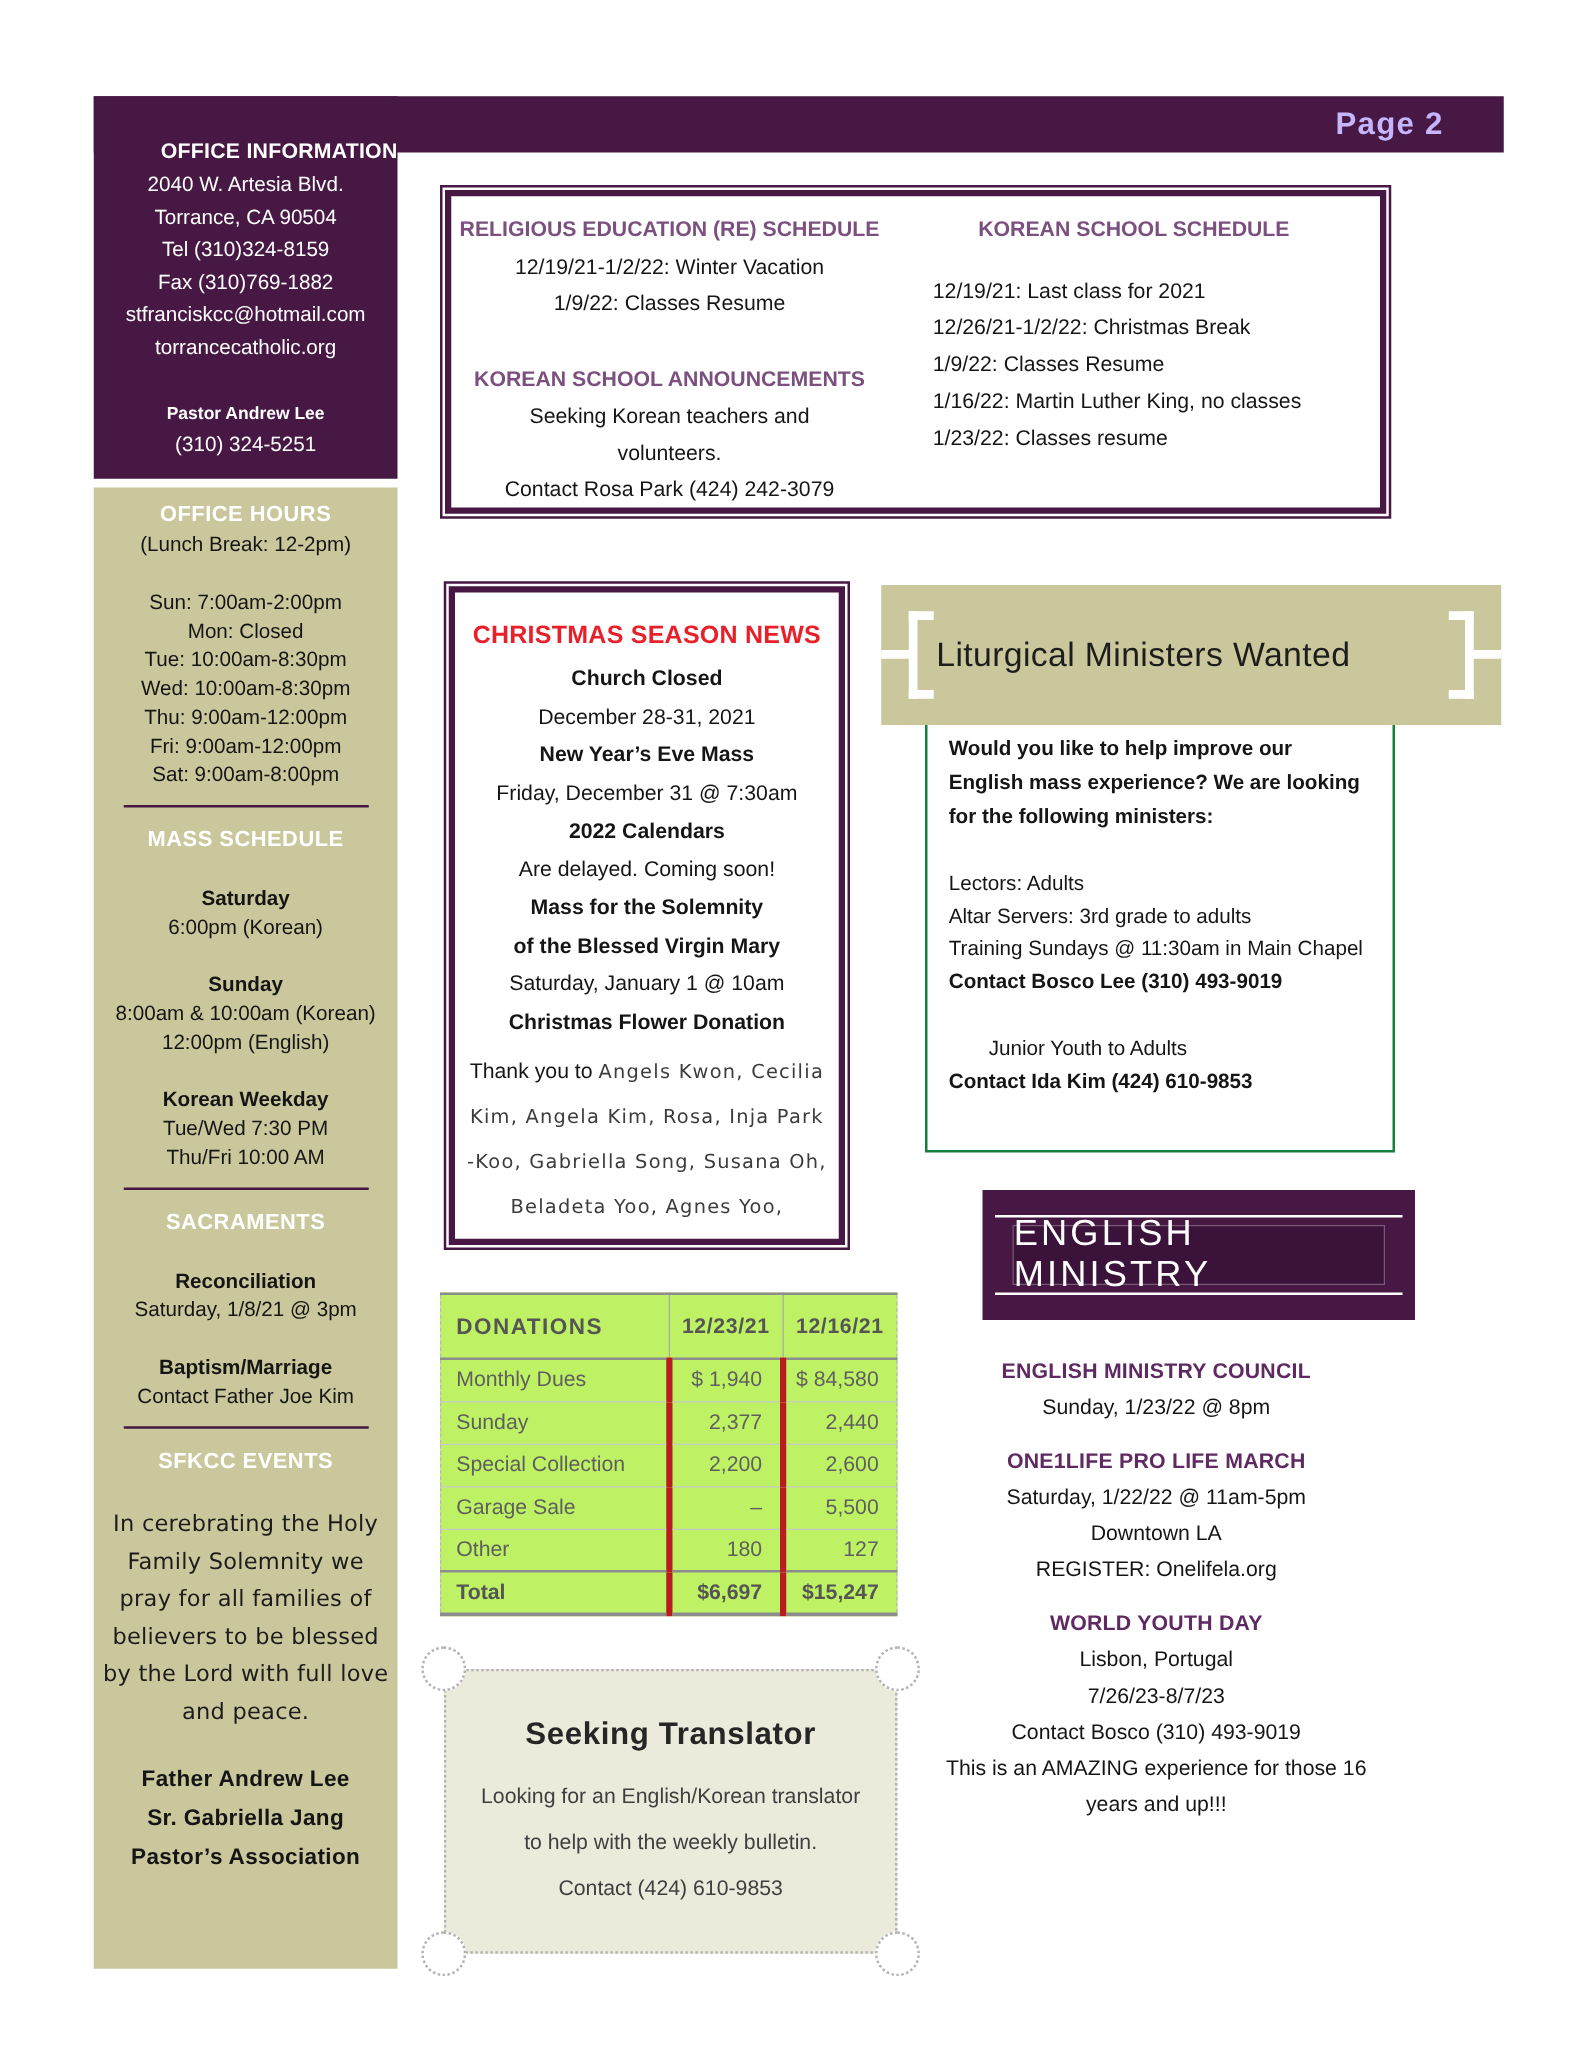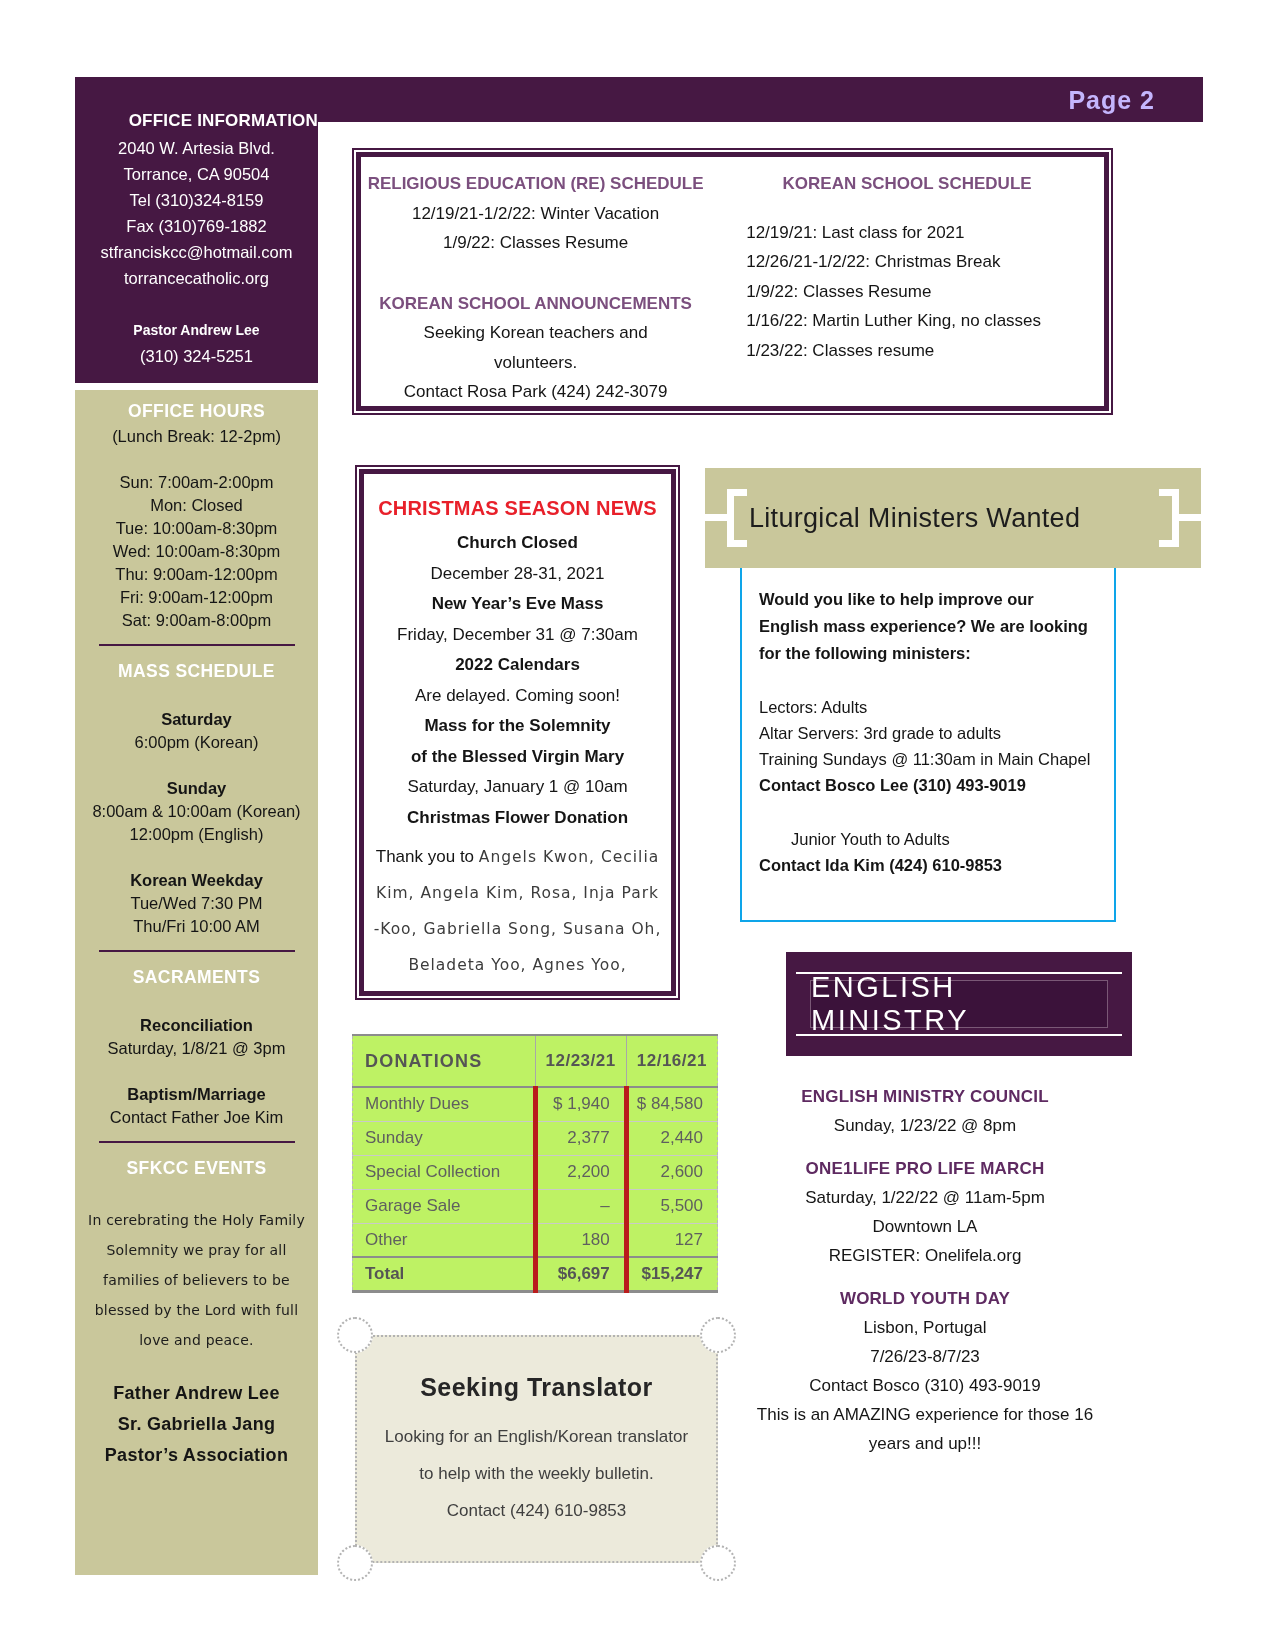--- a/index.html
+++ b/index.html
@@ -21,21 +21,21 @@
 
   
   .sb-olive { position:absolute; left:75px; top:390px; width:243px; height:1185px;
     background:#c9c79b; padding-top:8px; }
   .sb-line { line-height:23px; font-size:16.5px; color:#151515; text-align:center; }
   .sb-line.b { font-weight:bold; }
   .sb-line.big { font-size:18px; line-height:31px; letter-spacing:.3px; }
   .sb-line.shead { color:#fff; font-weight:bold; font-size:17.5px; line-height:27px; letter-spacing:.4px; }
   .sb-line.gap { height:23px; }
   .sb-line.hr { height:0; line-height:0; border-top:2px solid #461843; width:196px; margin:12px auto; }
-  .sb-line.para { font-family:"DejaVu Sans", sans-serif; font-size:14px; line-height:30px;
+  .sb-line.para { font-family:"DejaVu Sans", sans-serif; font-size:18px; line-height:30px;
     letter-spacing:.2px; padding:0 4px; color:#1c1c1c; }
 
   
   .dbox { position:absolute; border:2px solid #461843; padding:2px; background:#fff; }
   .dbox-inner { border:5px solid #461843; background:#fff; width:100%; height:100%; }
   .schedule-box { left:352px; top:148px; width:761px; height:267px; }
   .re-inner { display:flex; }
   .re-left { width:47%; padding-top:12px; text-align:center; }
   .re-right { flex:1; padding-top:12px; text-align:center; }
   .re-line { line-height:29.5px; font-size:17px; }
@@ -49,35 +49,35 @@
   .cx-line { line-height:30.5px; font-size:17px; }
   .cx-line.b { font-weight:bold; }
   .cx-line.red { color:#e8202a; font-weight:bold; font-size:20px; line-height:40px; letter-spacing:.2px; }
   .thanks { margin-top:6px; padding:0 6px; text-align:center;
     font-family:"DejaVu Sans", sans-serif; font-size:15.5px; line-height:36px;
     letter-spacing:1px; color:#3c3c3c; }
   .thanks-prefix { font-family:"Liberation Sans", sans-serif; font-size:17px;
     letter-spacing:0; color:#151515; }
 
   
-  .lit-banner { position:absolute; left:705px; top:468px; width:496px; height:100px;
+  .lit-banner { position:absolute; left:705px; top:468px; width:496px; height:112px;
     background:#c9c79b; z-index:2; }
   .lit-title { position:absolute; left:44px; top:50%; transform:translateY(-50%);
     font-size:27px; color:#1d1d1d; letter-spacing:.3px; font-weight:400; }
   .blv { position:absolute; width:7px; top:21px; bottom:21px; background:#fff; }
   .blv.left { left:22px; } .blv.right { right:22px; }
   .blv::before, .blv::after { content:""; position:absolute; height:7px; width:20px; background:#fff; }
   .blv::before { top:0; } .blv::after { bottom:0; }
   .blv.left::before, .blv.left::after { left:0; }
   .blv.right::before, .blv.right::after { right:0; }
   .bstub { position:absolute; top:calc(50% - 4px); height:7px; width:23px; background:#fff; }
   .bstub.left { left:0; } .bstub.right { right:0; }
 
   .lit-box { position:absolute; left:740px; top:540px; width:376px; height:382px;
-    border:2px solid #0ea5e9; background:#fff; padding:44px 17px 0; z-index:1; }
+    border:2px solid #15803d; background:#fff; padding:44px 17px 0; z-index:1; }
   .lit-intro { font-weight:bold; font-size:16.5px; line-height:27px; margin-bottom:27px; }
   .lit-line { line-height:26px; font-size:16.5px; }
   .lit-line.b { font-weight:bold; }
   .lit-line.gap { height:28px; }
   .lit-line.indent { padding-left:32px; }
 
   
   .don-table { position:absolute; left:352px; top:1034px; width:366px; border-collapse:collapse;
     color:#5f5f5f; font-size:17px; background:#bef264;
     border-top:2px solid #8c8c8c; border-bottom:3px solid #8c8c8c;

